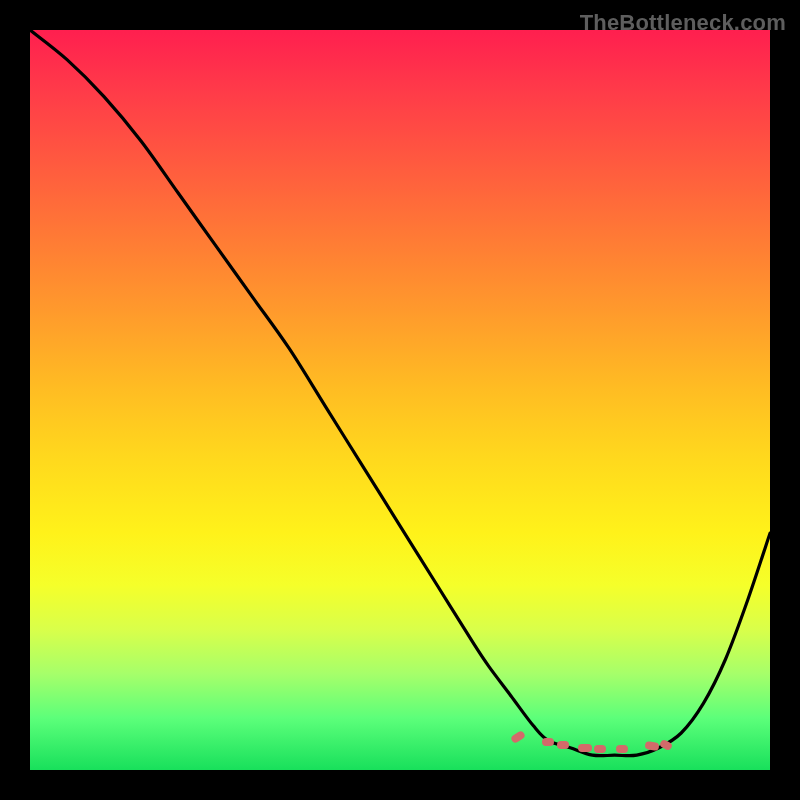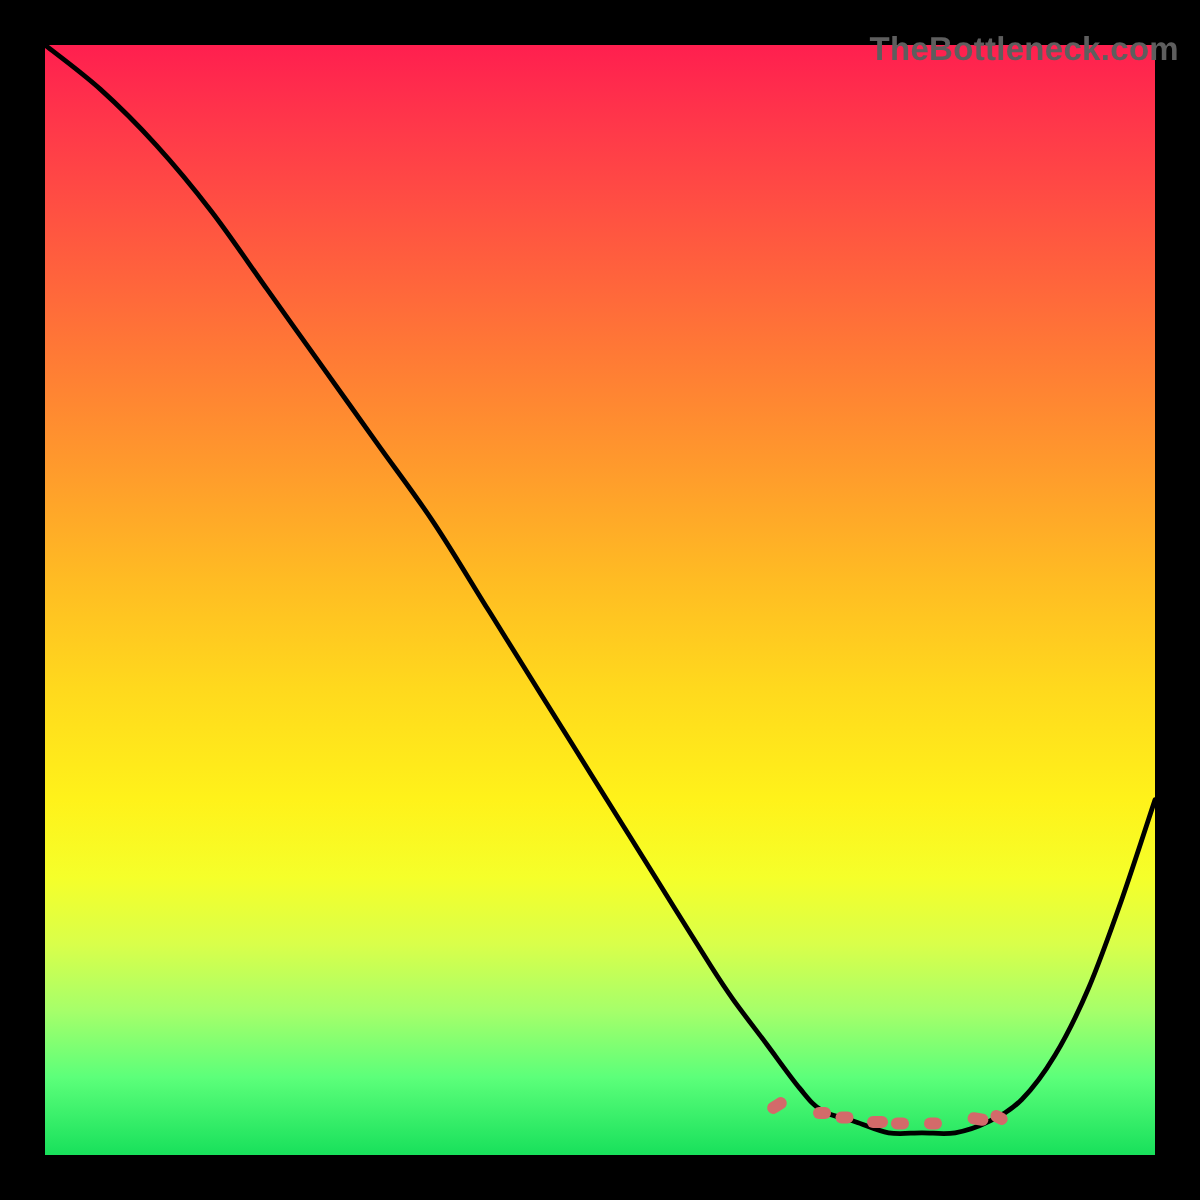--- a/index.html
+++ b/index.html
@@ -5,21 +5,21 @@
   * { margin: 0; padding: 0; box-sizing: border-box; }
   html, body { width: 800px; height: 800px; overflow: hidden; background: #000; }
   .stage {
     position: relative;
     width: 800px;
     height: 800px;
     background: #000;
   }
   .watermark {
     position: absolute;
-    top: 20px;
+    top: 10px;
     right: 14px;
     font-family: Arial, Helvetica, sans-serif;
     font-size: 22px;
     font-weight: 600;
     color: #5e5e5e;
     letter-spacing: 0.2px;
     z-index: 5;
   }
   .plot-frame {
     position: absolute;

